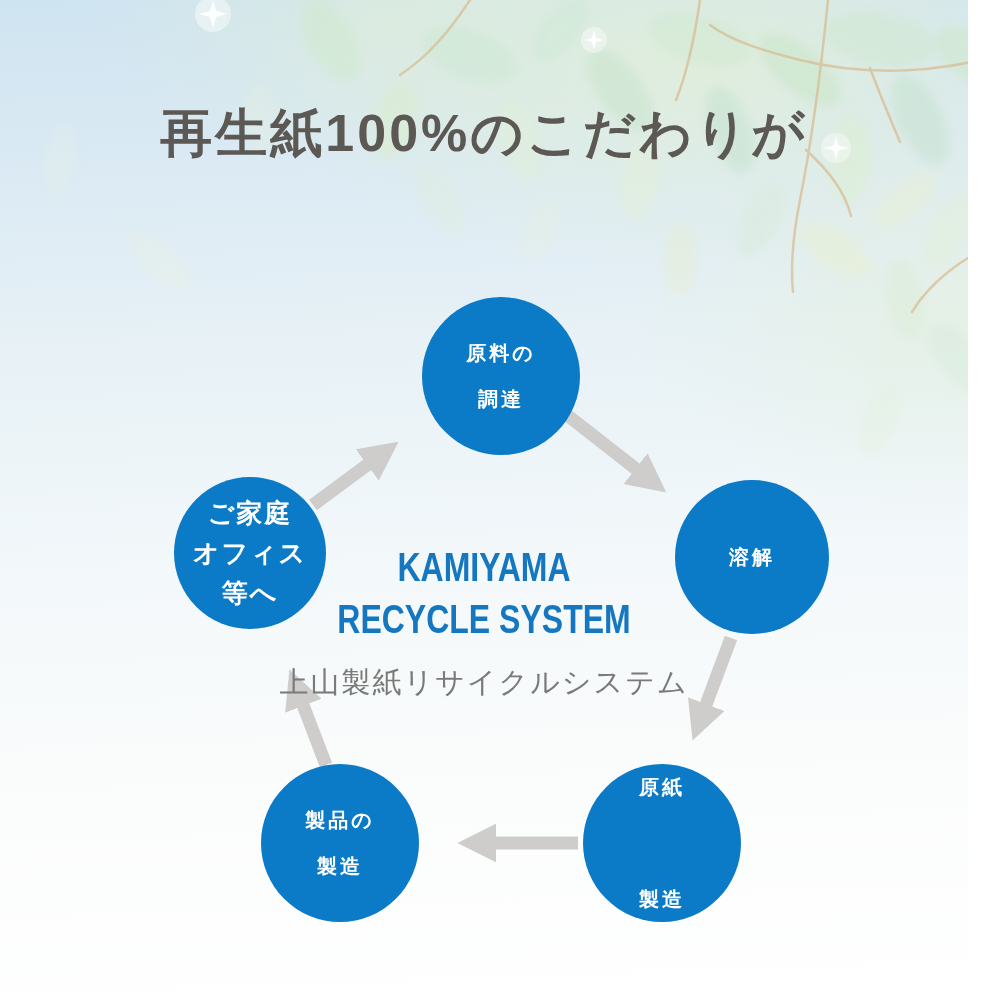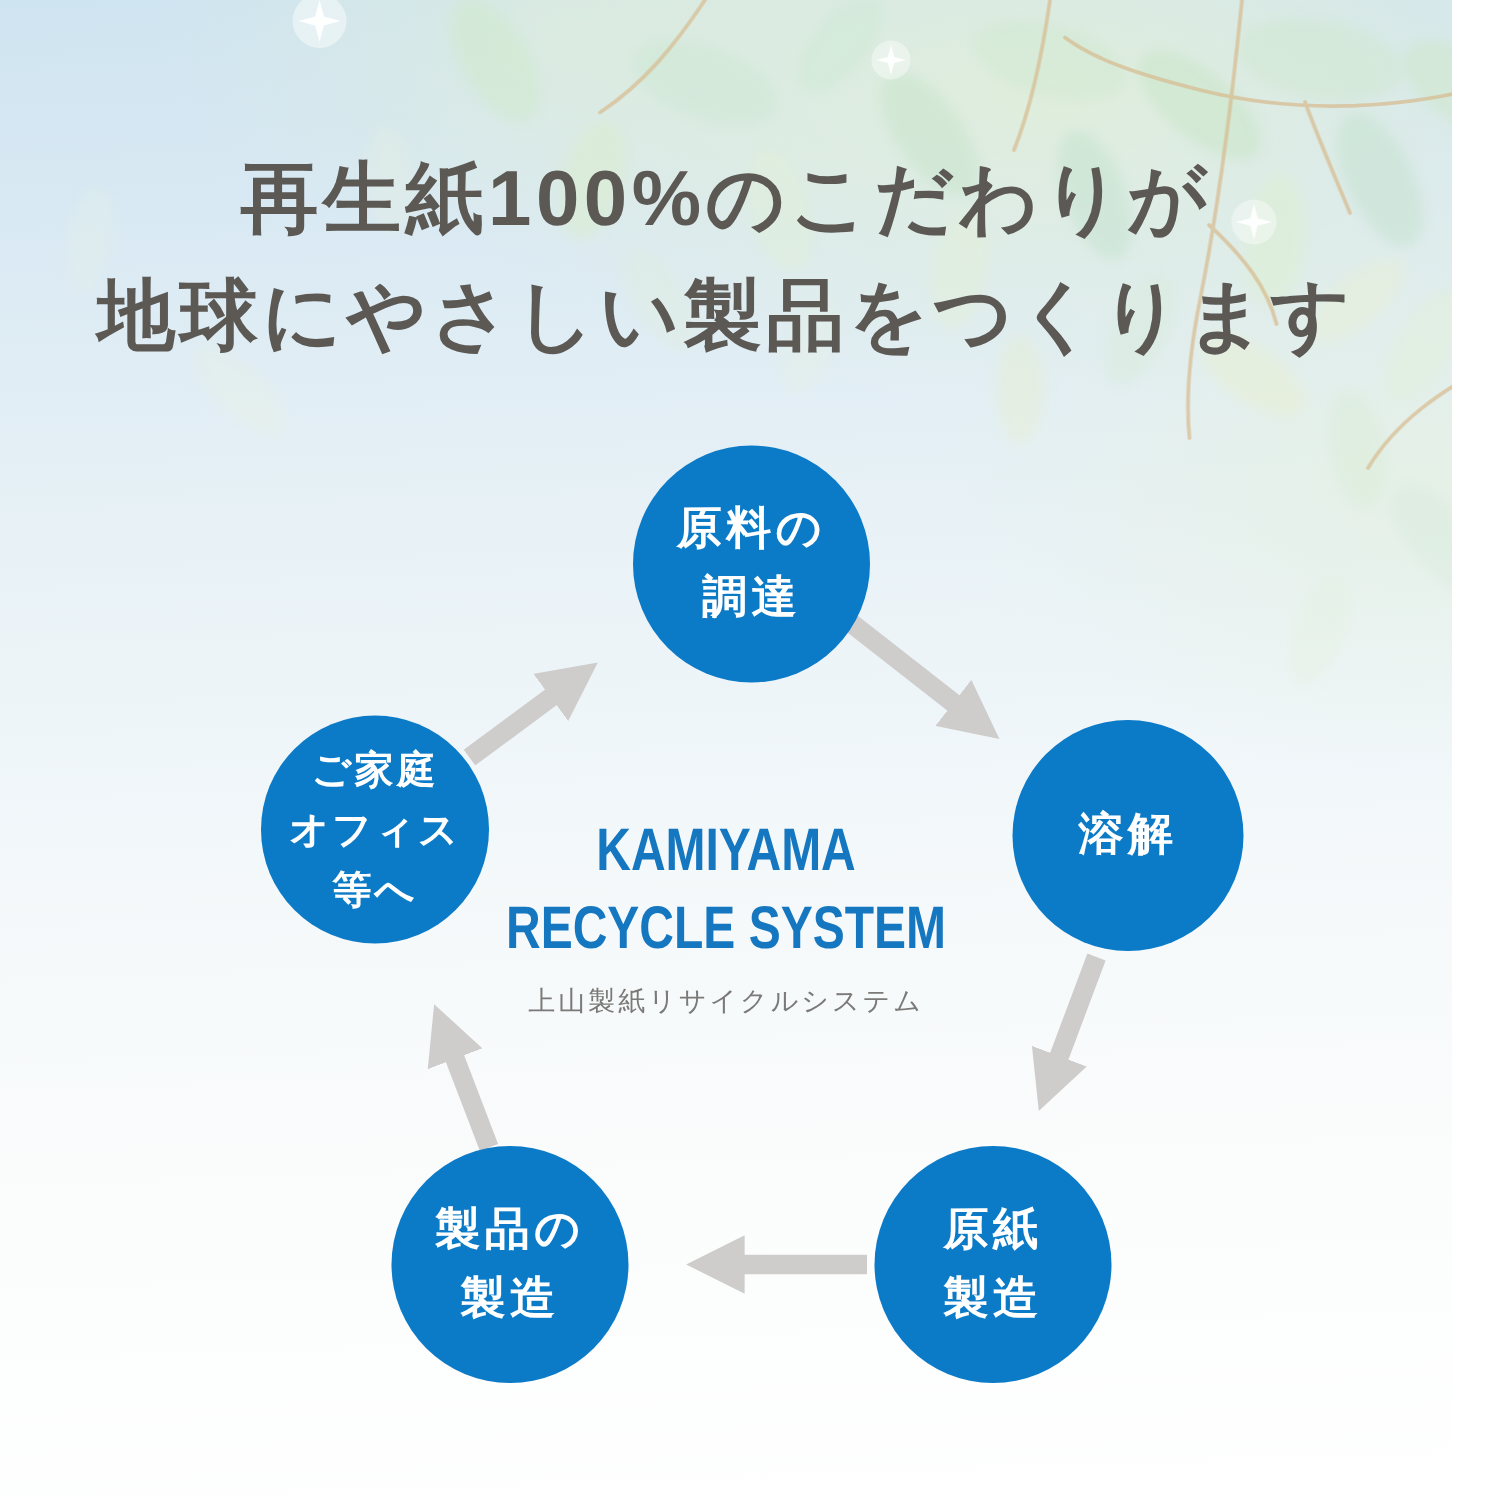--- a/index.html
+++ b/index.html
@@ -34,39 +34,39 @@
     font-size:52px;font-weight:700;line-height:78px;letter-spacing:3px;
     z-index:3;
   }
   .circle{
     position:absolute;border-radius:50%;
     background:var(--blue);color:#ffffff;
     display:flex;flex-direction:column;align-items:center;justify-content:center;
     text-align:center;z-index:4;
     font-weight:600;
   }
-  .circle .ln{display:block;font-size:30px;line-height:46px;letter-spacing:3px;}
+  .circle .ln{display:block;font-size:20px;line-height:46px;letter-spacing:3px;}
   .c-top   {left:422px;top:297px;width:158px;height:158px;}
   .c-right {left:675px;top:480px;width:154px;height:154px;}
-  .c-br    {left:583px;top:764px;width:158px;height:158px;}
+  .c-br    {left:583px;top:764px;width:158px;height:158px;justify-content:space-between;}
   .c-bl    {left:261px;top:764px;width:158px;height:158px;align-items:center;}
   .c-left  {left:174px;top:477px;width:152px;height:152px;}
   .c-left .ln{font-size:26px;line-height:40px;letter-spacing:2px;}
 
   .center-text{
     position:absolute;top:541px;left:0;right:0;text-align:center;z-index:3;
   }
   .brand-line{
     display:block;color:var(--brand-blue);
     font-size:40px;font-weight:700;line-height:52px;letter-spacing:0px;
     transform:scaleX(0.80);transform-origin:50% 50%;
   }
   .center-sub{
-    display:block;margin-top:7px;color:var(--subtitle-gray);
-    font-size:18px;line-height:30px;letter-spacing:2px;font-weight:500;
+    display:block;margin-top:22px;color:var(--subtitle-gray);
+    font-size:29px;line-height:30px;letter-spacing:2px;font-weight:500;
   }
   .arrow-line{stroke:var(--arrow-gray);stroke-width:13;fill:none;}
 </style>
 </head>
 <body>
 
 <div class="stage">
 
   <svg class="decor" width="1000" height="560" viewBox="0 0 1000 560">
     <defs>
@@ -118,21 +118,20 @@
       <path d="M213,0 L216,11 L227,14 L216,17 L213,28 L210,17 L199,14 L210,11 Z" opacity="0.95"></path>
       <circle cx="594" cy="40" r="13" opacity="0.4"></circle>
       <path d="M594,30 L596.2,38 L604,40 L596.2,42 L594,50 L591.8,42 L584,40 L591.8,38 Z" opacity="0.9"></path>
       <circle cx="836" cy="148" r="15" opacity="0.4"></circle>
       <path d="M836,136 L838.5,145.5 L848,148 L838.5,150.5 L836,160 L833.5,150.5 L824,148 L833.5,145.5 Z" opacity="0.9"></path>
     </g>
   </svg>
 
   <div class="title">
     <div>再生紙100%のこだわりが</div>
-    <div>地球にやさしい製品をつくります</div>
   </div>
 
   <svg class="arrows" width="1000" height="1000" viewBox="0 0 1000 1000">
     <defs>
       <marker id="ah" viewBox="0 0 10 10" refX="6" refY="5" markerWidth="3" markerHeight="3" orient="auto">
         <path d="M0,0 L10,5 L0,10 Z" fill="#cecdcc"></path>
       </marker>
     </defs>
     <line class="arrow-line" x1="313" y1="505" x2="386" y2="451" marker-end="url(#ah)"></line>
     <line class="arrow-line" x1="567" y1="415" x2="654" y2="483" marker-end="url(#ah)"></line>

